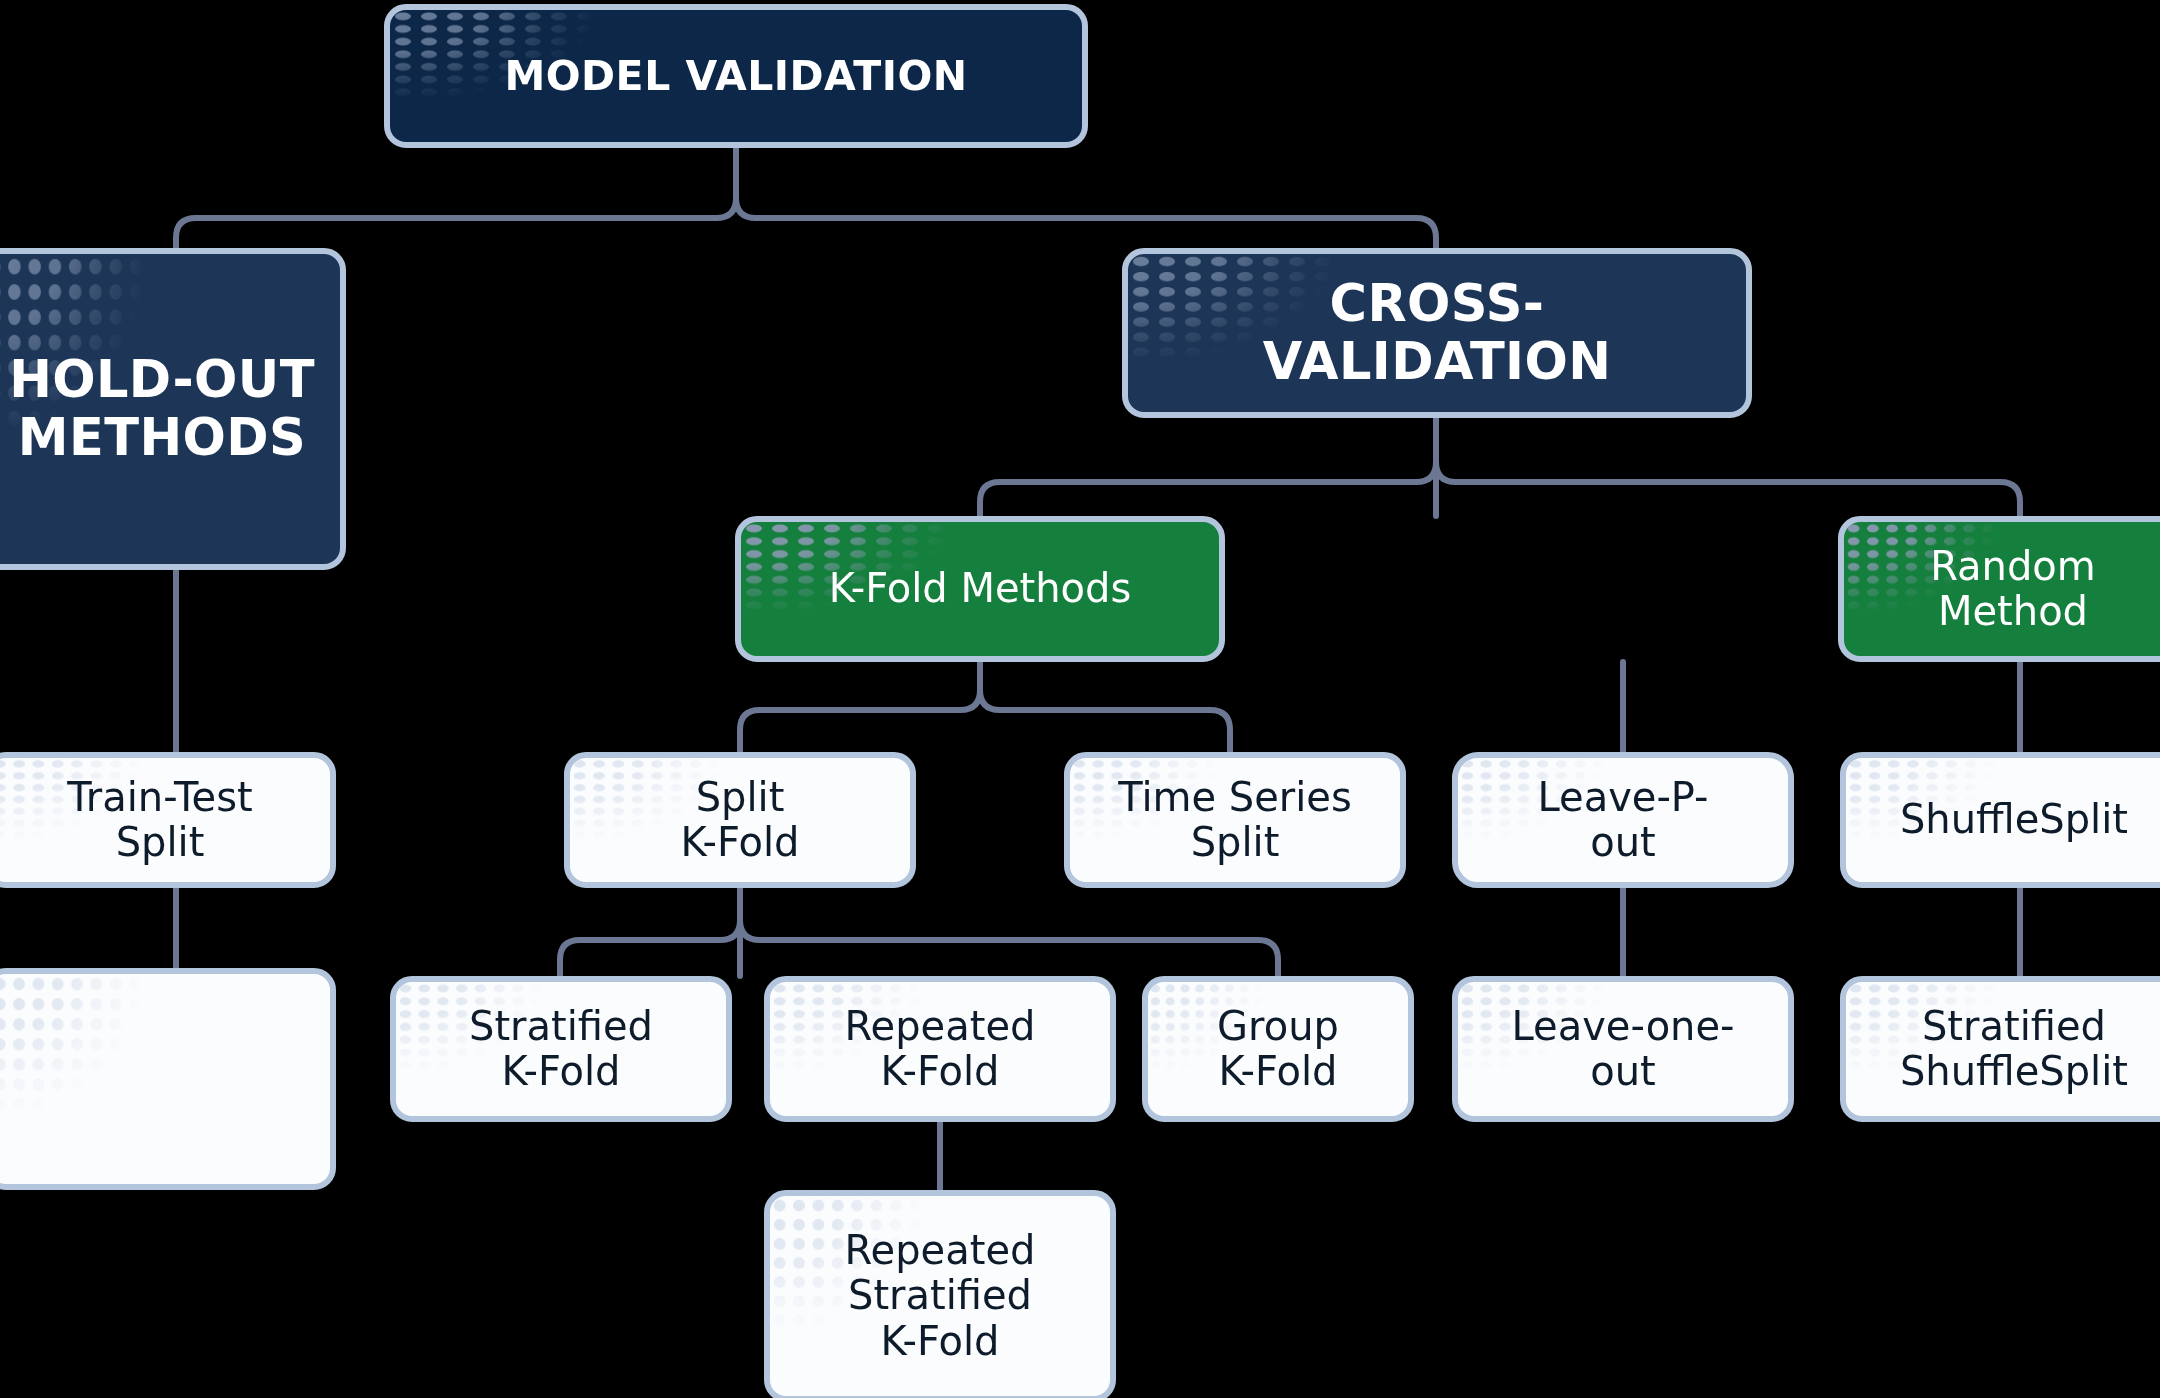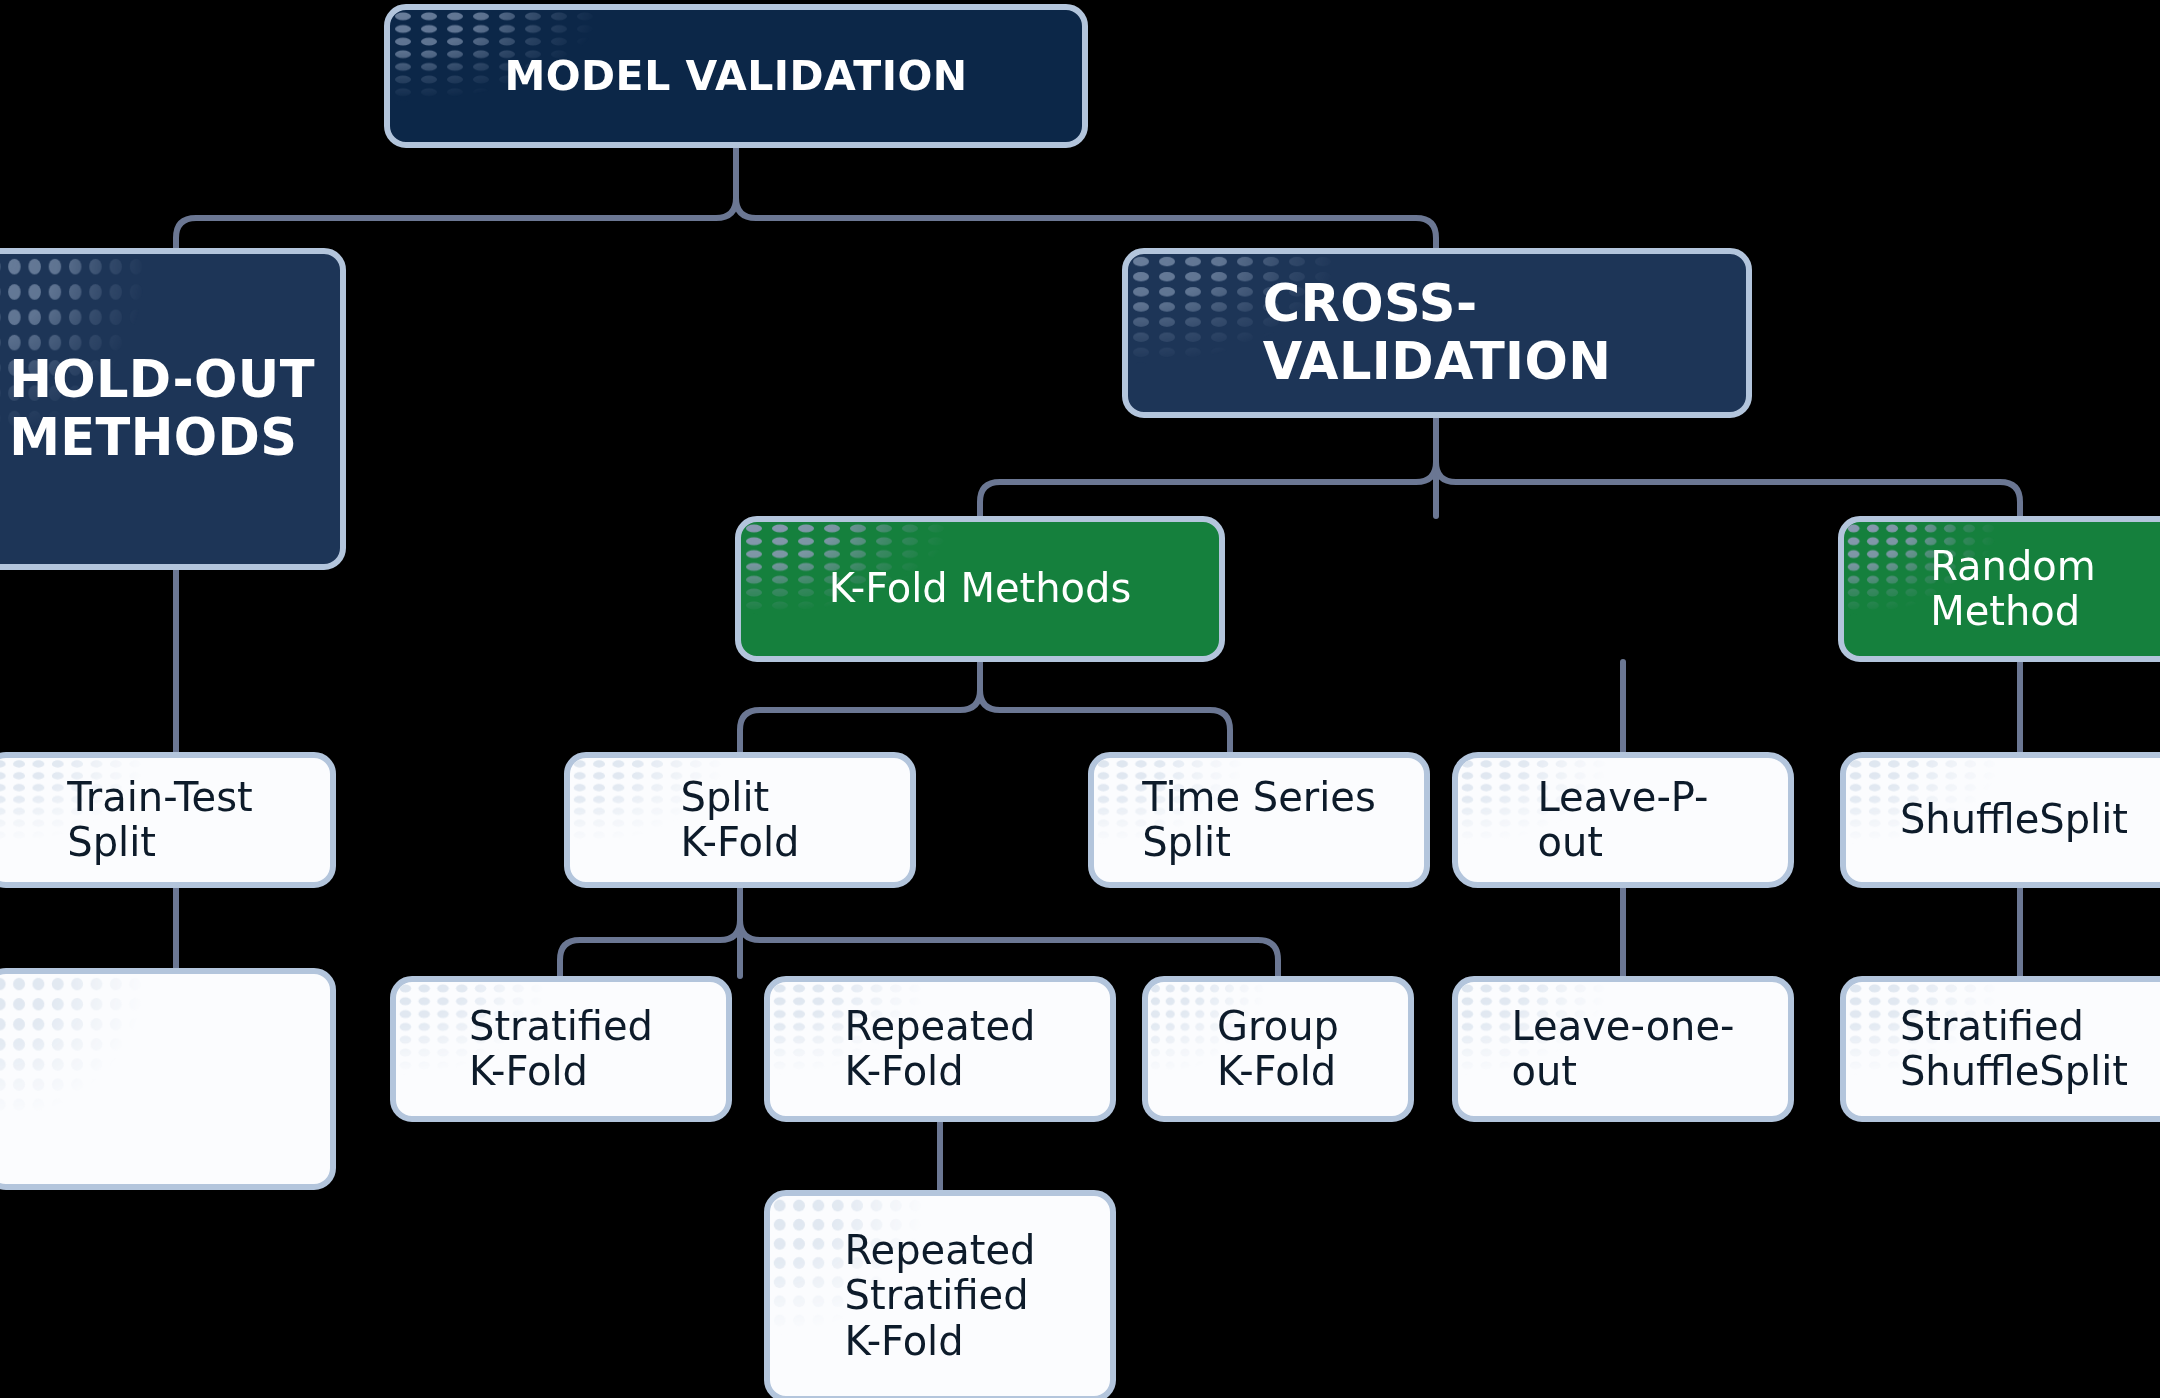--- a/index.html
+++ b/index.html
@@ -25,21 +25,21 @@
     width: 2160px;
     height: 1398px;
     pointer-events: none;
   }
   .node {
     position: absolute;
     box-sizing: border-box;
     display: flex;
     align-items: center;
     justify-content: center;
-    text-align: left;
+    text-align: center;
     border-radius: 22px;
     overflow: hidden;
     z-index: 5;
   }
   .node .halftone {
     position: absolute;
     left: 0;
     top: 0;
     width: 46%;
     height: 70%;
@@ -214,21 +214,21 @@
   </div>
 
   <div class="node lvl-leaf" style="left:564px; top:752px; width:352px; height:136px;">
     <svg class="halftone" viewBox="0 0 210 190" preserveAspectRatio="none">
       <rect width="210" height="190" fill="url(#dotsLight)" mask="url(#fadeMask)"></rect>
     </svg>
     <span class="label">Split
 K-Fold</span>
   </div>
 
-  <div class="node lvl-leaf" style="left:1064px; top:752px; width:342px; height:136px;margin-left:24px;">
+  <div class="node lvl-leaf" style="left:1064px; top:752px; width:342px; height:136px;">
     <svg class="halftone" viewBox="0 0 210 190" preserveAspectRatio="none">
       <rect width="210" height="190" fill="url(#dotsLight)" mask="url(#fadeMask)"></rect>
     </svg>
     <span class="label">Time Series
 Split</span>
   </div>
 
   <div class="node lvl-leaf" style="left:390px; top:976px; width:342px; height:146px;">
     <svg class="halftone" viewBox="0 0 210 190" preserveAspectRatio="none">
       <rect width="210" height="190" fill="url(#dotsLight)" mask="url(#fadeMask)"></rect>

